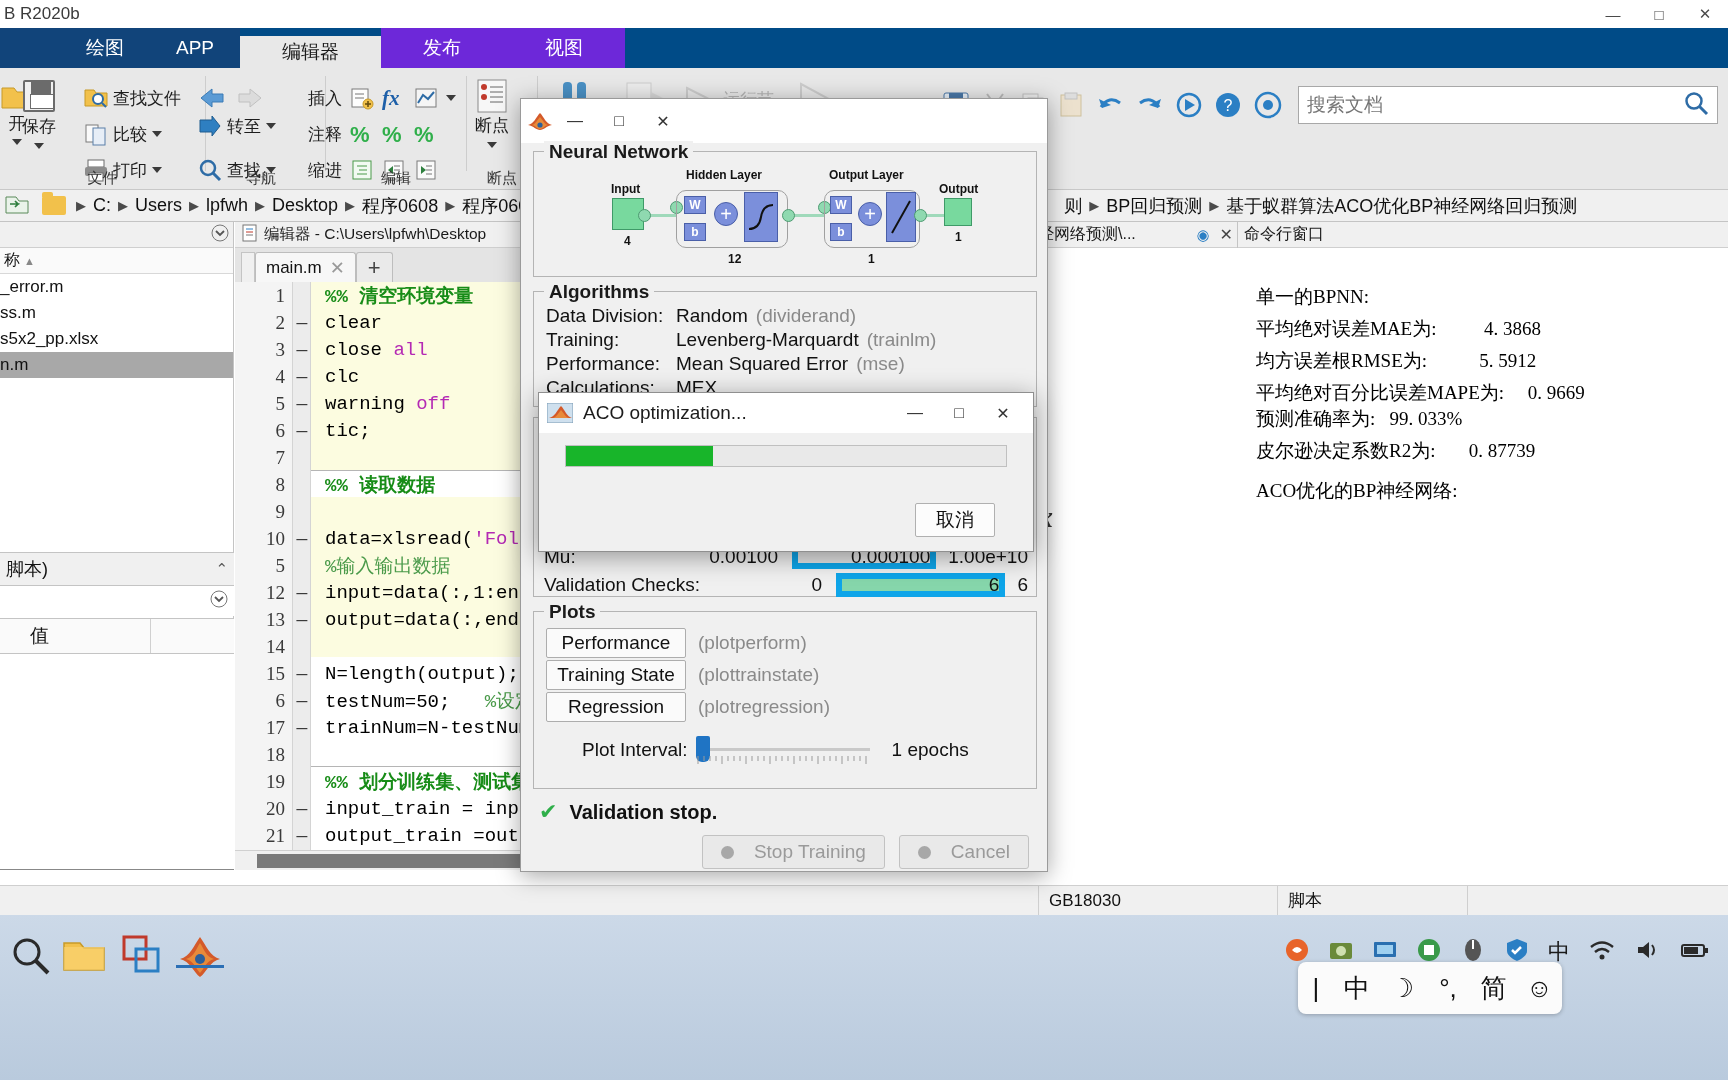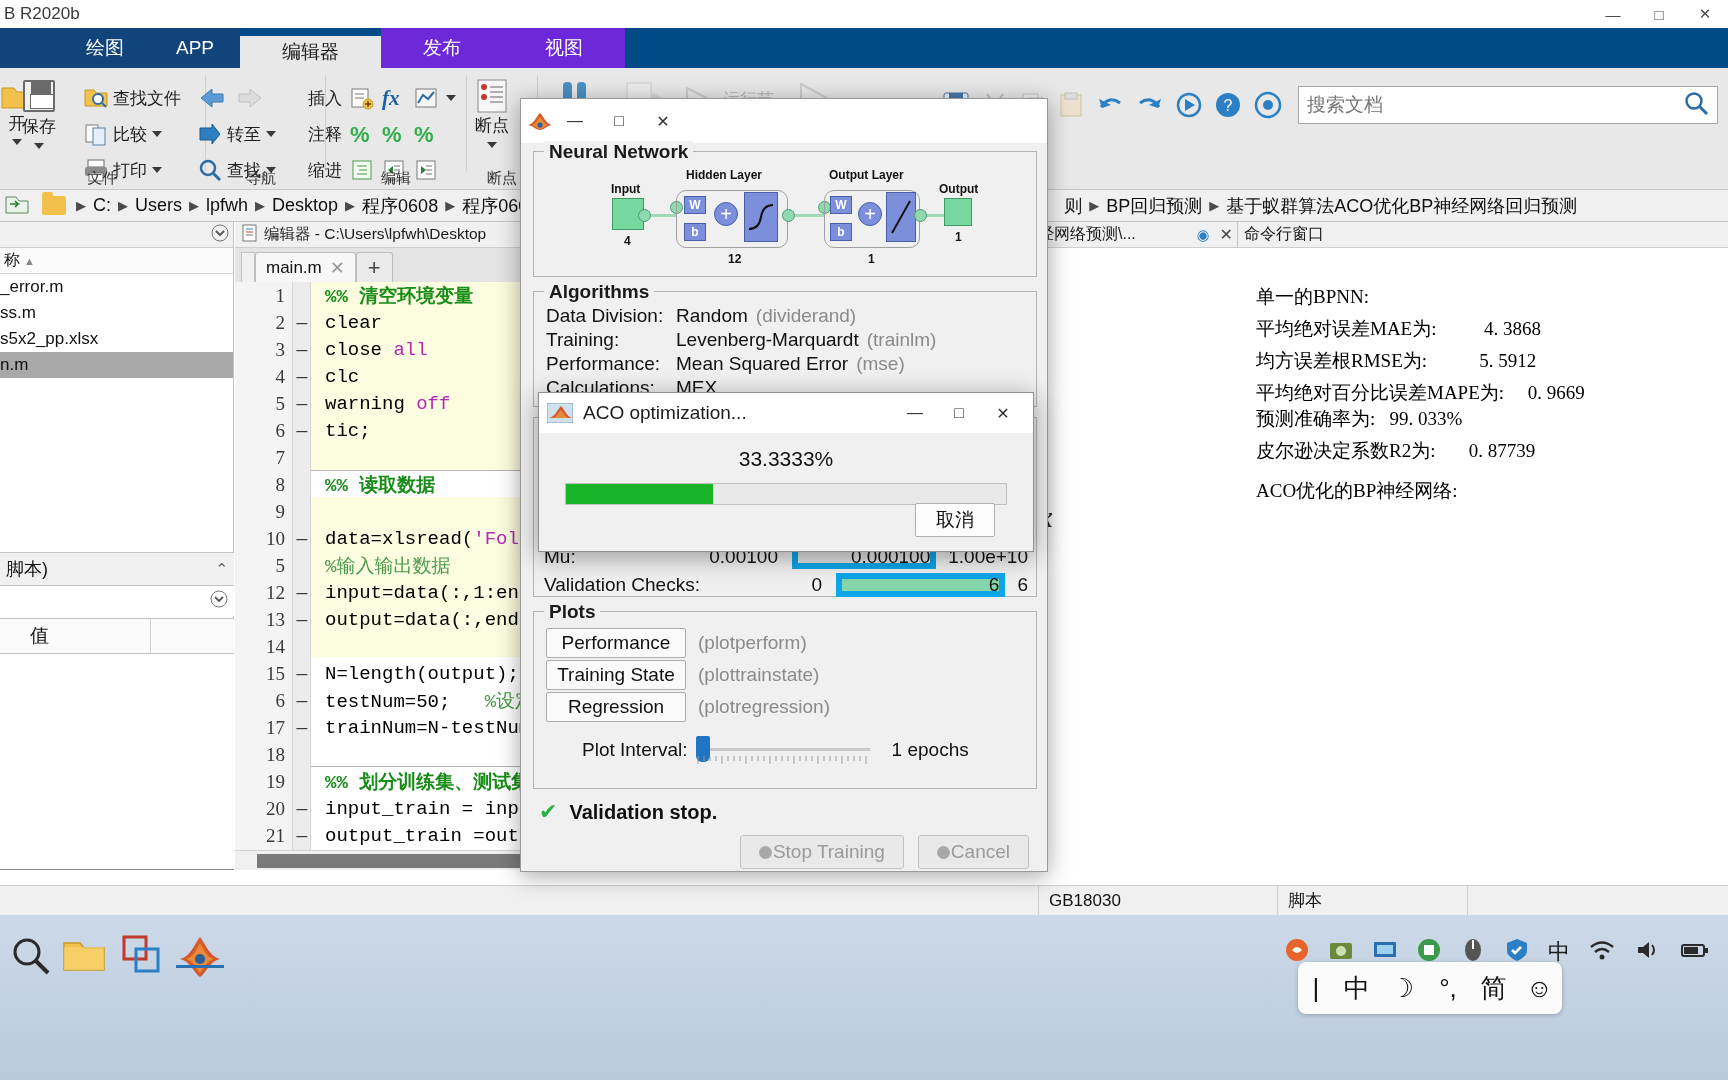--- a/index.html
+++ b/index.html
@@ -184,21 +184,21 @@
             position:relative; display:flex; align-items:center; justify-content:flex-end; }
   .pr-bar.green { background:#86d6ab; }
   .pr-max { padding-left:12px; }
 
   .plotbtn { width:140px; height:30px; background:#fafafa; border:1px solid #adadad;
              display:flex;align-items:center;justify-content:center; font-size:19px; color:#111;
              border-radius:2px; }
   .plotgray { font-size:19px; color:#8a8a8a; padding-left:12px; }
 
   .actbtn { height:34px; padding:0 18px; background:#e9e9e9; border:1px solid #c2c2c2;
-            display:flex;align-items:center;justify-content:center;gap:1px;
+            display:flex;align-items:center;justify-content:center;gap:20px;
             font-size:19px; color:#9a9a9a; border-radius:3px; }
   .dot { width:13px;height:13px;border-radius:50%; background:#a8a8a8; display:inline-block;}
 
   
   #acodlg {
     left:538px; top:392px; width:496px; height:160px;
     background:#f0f0f0; border:1px solid #8f8f8f;
     box-shadow:0 5px 24px rgba(0,0,0,.38);
   }
   #acodlg-tb { height:40px; background:#ffffff; display:flex; align-items:center; padding:0 8px; }
@@ -312,21 +312,21 @@
         <svg width="28" height="24">
             <path d="M14 3 L3 12 L14 21 L14 16 L25 16 L25 8 L14 8 Z" fill="#5b9bd5" stroke="#3a7bb5"></path>
           </svg>
       </span>
       <span class="ricon">
         <svg width="28" height="24">
             <path d="M14 3 L25 12 L14 21 L14 16 L3 16 L3 8 L14 8 Z" fill="#dcdcdc" stroke="#c0c0c0"></path>
           </svg>
       </span>
     </div>
-    <div class="ritem" style="position:absolute;left:-8px;top:54px;text-align:center;">
+    <div class="ritem" style="position:absolute;left:-8px;top:46px;text-align:center;">
       <span class="ricon">
         <svg width="24" height="24">
             <path d="M2 6 L14 6 L14 2 L22 12 L14 22 L14 18 L2 18 Z" fill="#2e7fc1" stroke="#1f5c8f"></path>
           </svg>
       </span>
       <span>转至</span>
       <span class="caret"></span>
     </div>
     <div class="ritem" style="position:absolute;left:-8px;top:90px;">
       <span class="ricon">
@@ -1066,20 +1066,19 @@
         <rect x="0" y="0" width="26" height="20" fill="#cfe0ee" stroke="#7d9cb5"></rect>
         <path d="M2 15 C8 14 10 7 14 3 C18 7 20 14 25 15 Z" fill="#d45a2a"></path>
         <path d="M6 15 C10 14 11 10 14 7 C17 10 18 14 22 15 Z" fill="#e88a3a"></path>
       </svg>
     </span>
     <span class="t" style="flex:1">ACO optimization...</span>
     <span class="dlg-ctrl">—</span>
     <span class="dlg-ctrl">□</span>
     <span class="dlg-ctrl">✕</span>
   </div>
-  <div id="aco-pct" style="margin-top:14px;">33.3333%</div>
   <div id="aco-track" style="margin:12px 26px 0 26px;">
     <div id="aco-fill" style="width: 33.3333%; background: rgb(24, 181, 42);"></div>
   </div>
   <div style="position:absolute; right:38px; bottom:14px;">
     <div id="aco-cancel">取消</div>
   </div>
 </div>
 
 </body></html>

